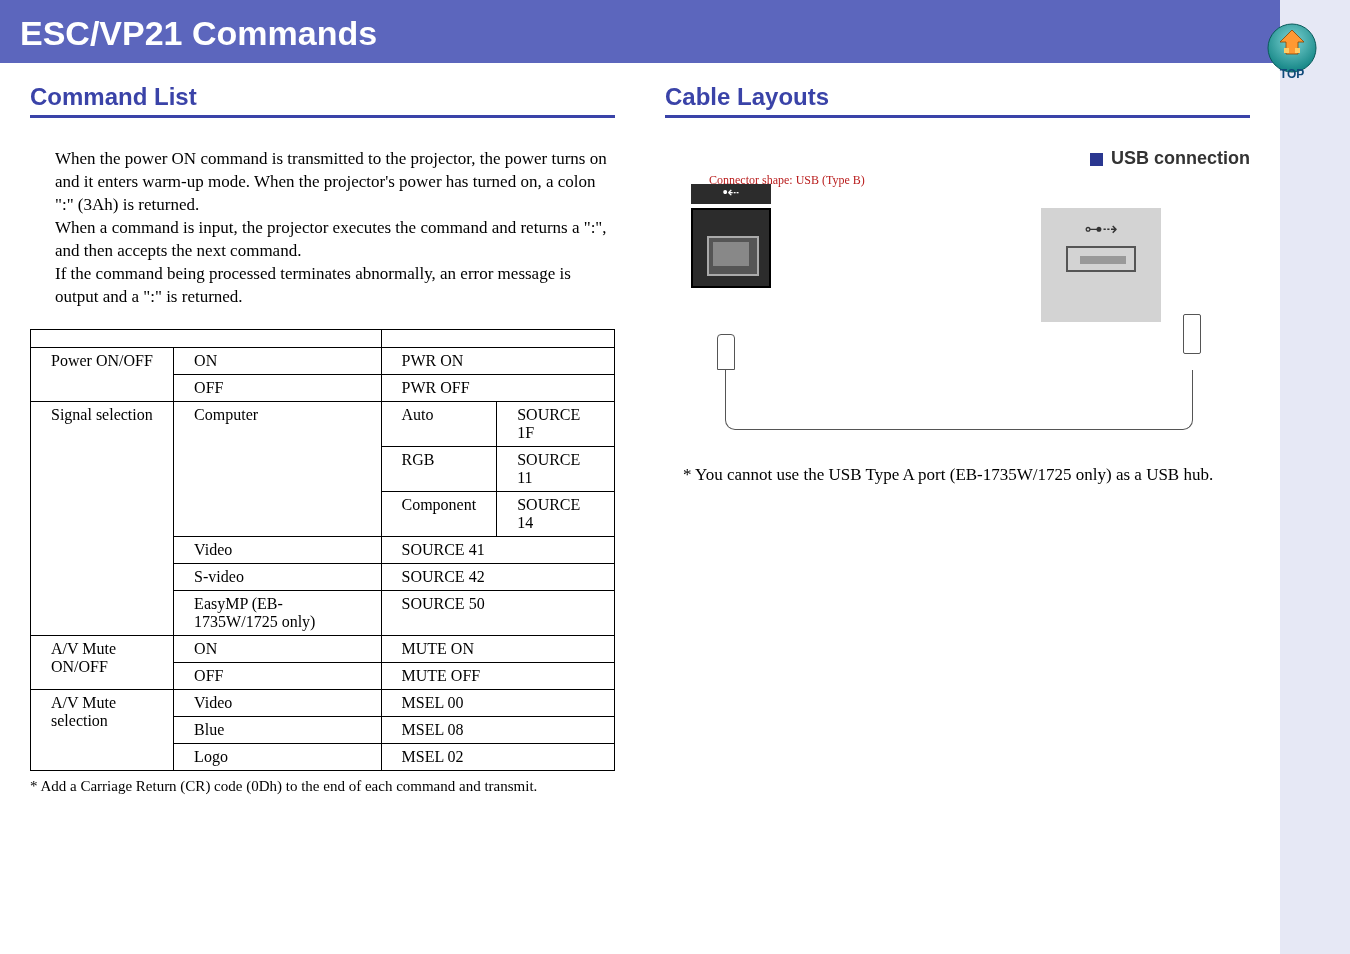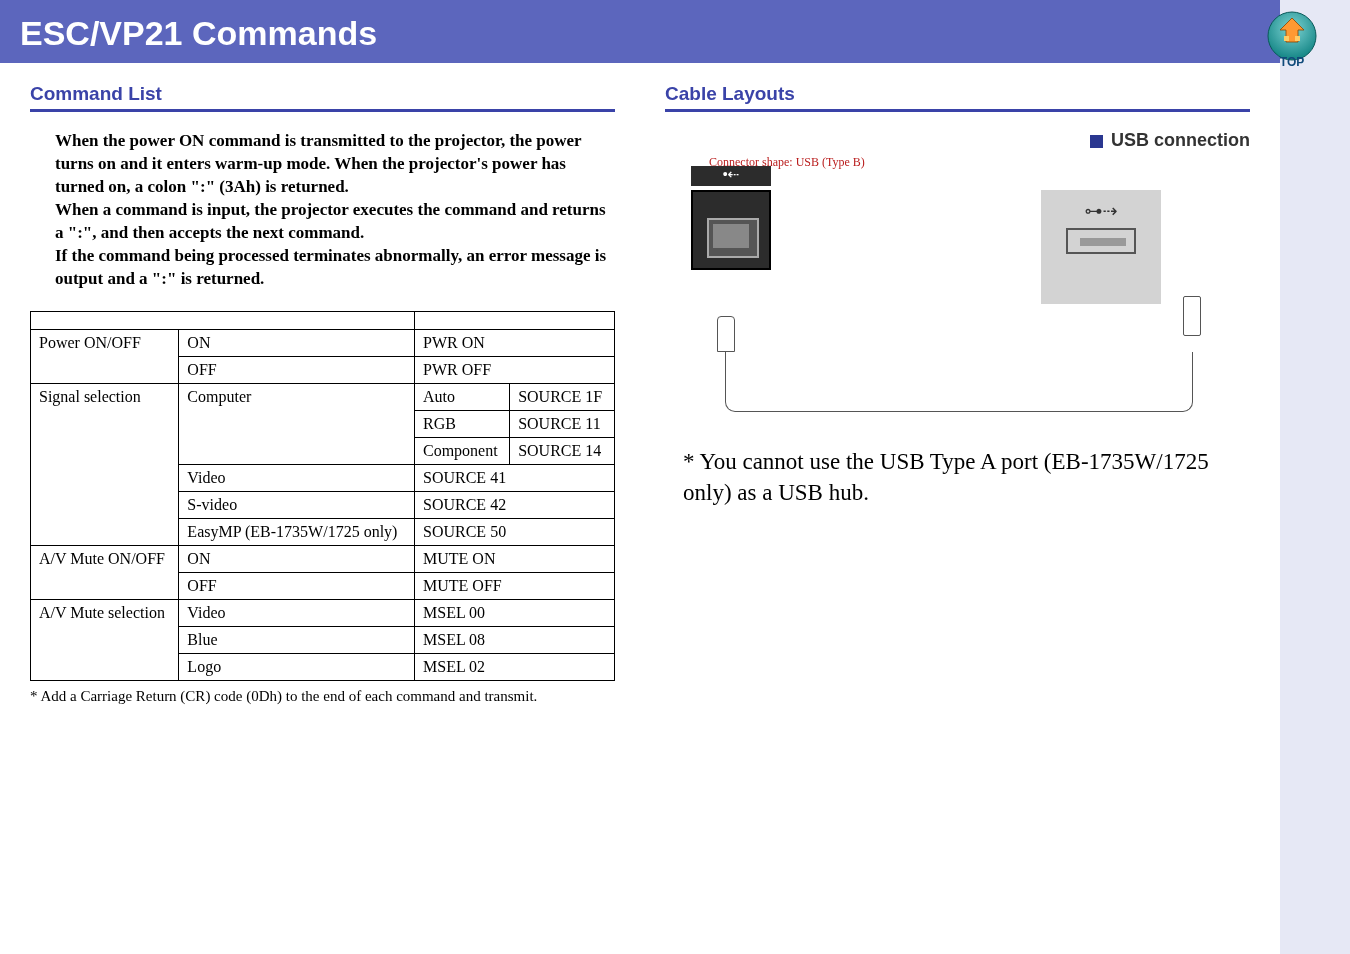--- a/index.html
+++ b/index.html
@@ -29,43 +29,43 @@
     display: flex;
     padding: 20px 30px 30px 30px;
     gap: 50px;
   }
   .col {
     flex: 1;
     min-width: 0;
   }
   .section-title {
     color: #3a43a8;
-    font-size: 19px;
+    font-size: 24px;
     font-weight: bold;
     border-bottom: 3px solid #3a43a8;
     padding-bottom: 4px;
-    margin-bottom: 18px;
+    margin-bottom: 30px;
   }
   .intro {
     font-family: "Times New Roman", Times, serif;
     font-size: 17px;
     line-height: 1.35;
     margin: 0 0 20px 25px;
     color: #000;
   }
   table.cmd {
     border-collapse: collapse;
     width: 100%;
     font-family: "Times New Roman", Times, serif;
     font-size: 16px;
     margin-left: 0;
   }
   table.cmd td, table.cmd th {
     border: 1px solid #000;
-    padding: 4px 8px;
+    padding: 4px 20px;
     vertical-align: top;
     text-align: left;
   }
   table.cmd .head-row td {
     height: 18px;
     background: #fff;
   }
   .footnote {
     font-family: "Times New Roman", Times, serif;
     font-size: 15px;
@@ -171,28 +171,28 @@
     position: absolute;
     left: 34px; right: 18px; top: 36px;
     height: 60px;
     border-left: 1.5px solid #555;
     border-right: 1.5px solid #555;
     border-bottom: 1.5px solid #555;
     border-radius: 0 0 10px 10px;
   }
   .cable-note {
     font-family: "Times New Roman", Times, serif;
-    font-size: 23px;
+    font-size: 17px;
     line-height: 1.35;
     margin: 10px 0 0 18px;
     color: #000;
   }
   .top-icon {
     position: absolute;
-    top: 8px;
+    top: 20px;
     right: -44px;
     width: 64px;
     height: 64px;
     text-align: center;
   }
 </style>
 </head>
 <body>
 
 <div class="page">
@@ -213,21 +213,21 @@
       <rect x="24" y="28" width="5" height="5" fill="#ffcc66"></rect>
       <rect x="35" y="28" width="5" height="5" fill="#ffcc66"></rect>
       <text x="32" y="58" text-anchor="middle" font-size="12" font-weight="bold" fill="#104a7a">TOP</text>
     </svg>
   </div>
 
   <div class="content">
 
     <div class="col">
       <div class="section-title">Command List</div>
-      <div class="intro" style="white-space: pre-line; font-weight: bold;">When the power ON command is transmitted to the projector, the power turns on and it enters warm-up mode. When the projector's power has turned on, a colon ":" (3Ah) is returned.
+      <div class="intro" style="white-space: pre-line;">When the power ON command is transmitted to the projector, the power turns on and it enters warm-up mode. When the projector's power has turned on, a colon ":" (3Ah) is returned.
 When a command is input, the projector executes the command and returns a ":", and then accepts the next command.
 If the command being processed terminates abnormally, an error message is output and a ":" is returned.</div>
 
       <table class="cmd">
         <tbody>
             <tr class="head-row">
               <td colspan="2"></td>
               <td colspan="2"></td>
             </tr>
         <tr>

